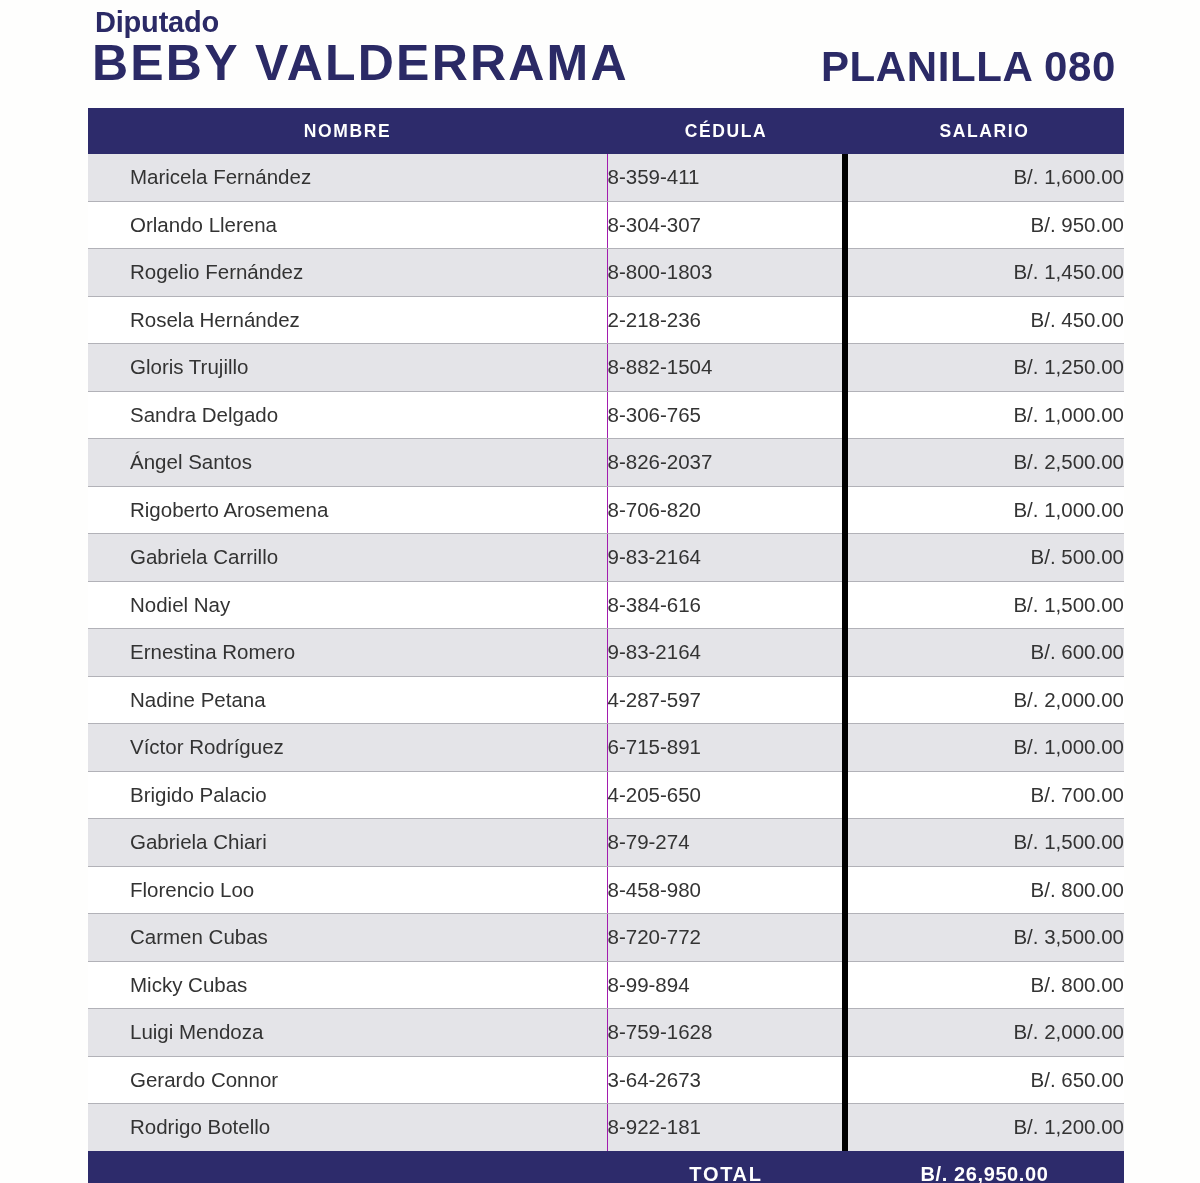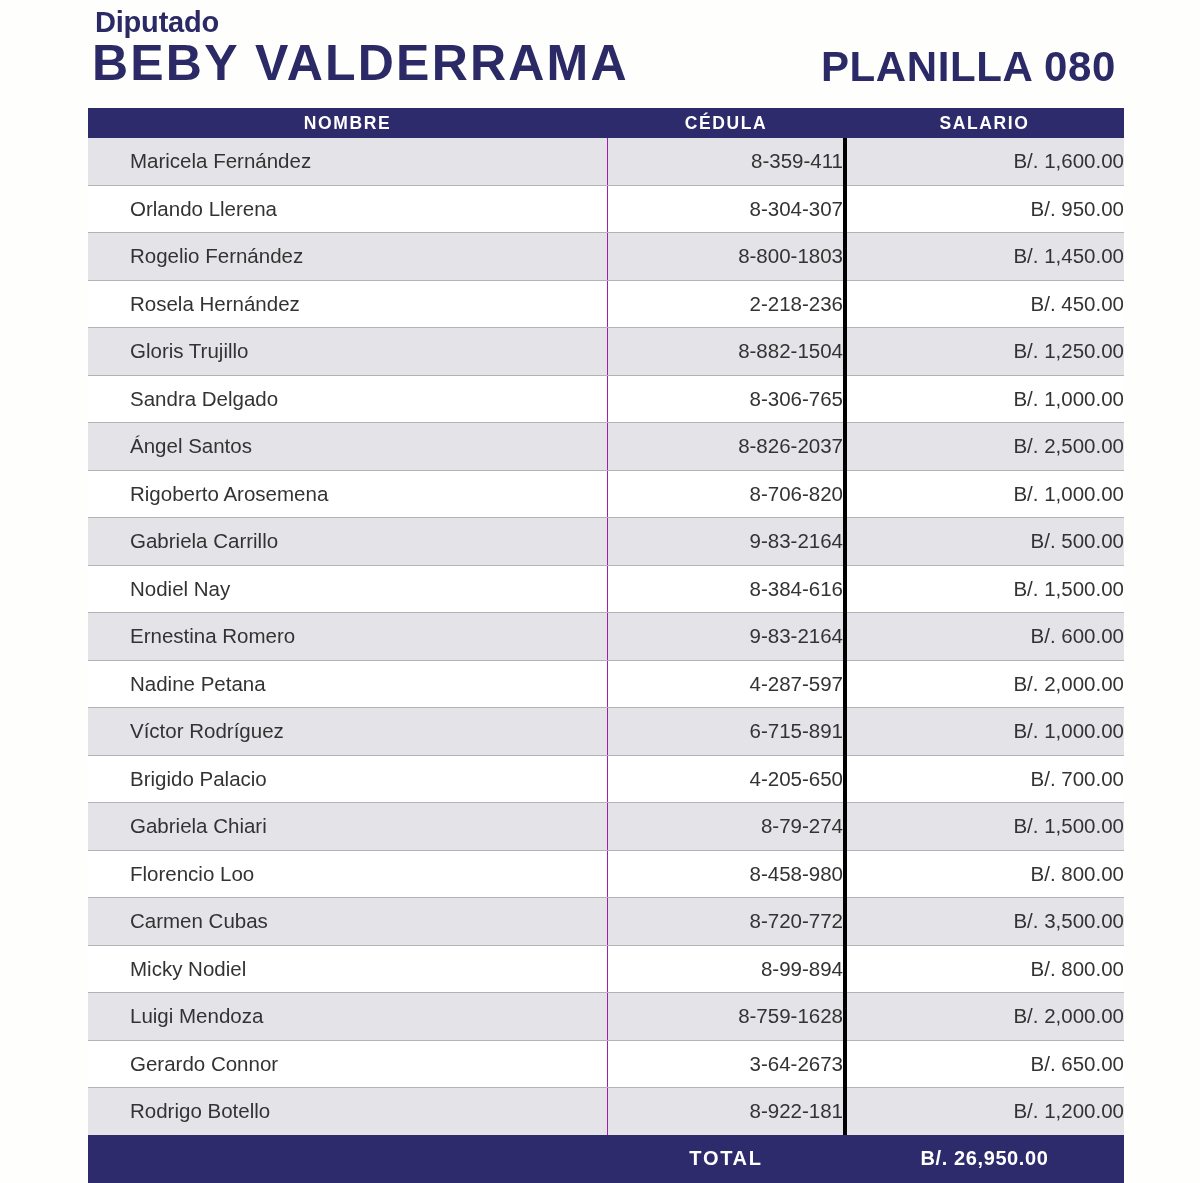--- a/index.html
+++ b/index.html
@@ -73,21 +73,21 @@
     border-collapse: collapse;
     table-layout: fixed;
   }
   .table col.c-nombre  { width: 519px; }
   .table col.c-cedula  { width: 238px; }
   .table col.c-salario { width: 279px; }
 
   thead th {
     background: #2d2b6b;
     color: #ffffff;
-    height: 30px;
+    height: 46px;
     font-size: 17.5px;
     font-weight: bold;
     letter-spacing: 1.6px;
     text-align: center;
     padding: 0;
     border: none;
     vertical-align: middle;
   }
 
   tbody td {
@@ -101,22 +101,22 @@
     background: #ffffff;
   }
   tbody tr.alt td { background: #e4e4e8; }
 
   td.nombre {
     text-align: left;
     padding-left: 42px;
     border-right: 1px solid #a21caf;
   }
   td.cedula {
-    text-align: right;
-    border-right: 4px solid #000000;
+    text-align: left;
+    border-right: 6px solid #000000;
   }
   td.salario { text-align: right; }
 
   tbody tr:last-child td { border-bottom: none; }
 
   
   tfoot td {
     background: #2d2b6b;
     color: #ffffff;
     height: 48px;
@@ -235,21 +235,21 @@
           <td class="nombre">Florencio Loo</td>
           <td class="cedula">8-458-980</td>
           <td class="salario">B/. 800.00</td>
         </tr>
         <tr class="alt">
           <td class="nombre">Carmen Cubas</td>
           <td class="cedula">8-720-772</td>
           <td class="salario">B/. 3,500.00</td>
         </tr>
         <tr>
-          <td class="nombre">Micky Nodiel</td>
+          <td class="nombre">Micky Cubas</td>
           <td class="cedula">8-99-894</td>
           <td class="salario">B/. 800.00</td>
         </tr>
         <tr class="alt">
           <td class="nombre">Luigi Mendoza</td>
           <td class="cedula">8-759-1628</td>
           <td class="salario">B/. 2,000.00</td>
         </tr>
         <tr>
           <td class="nombre">Gerardo Connor</td>

